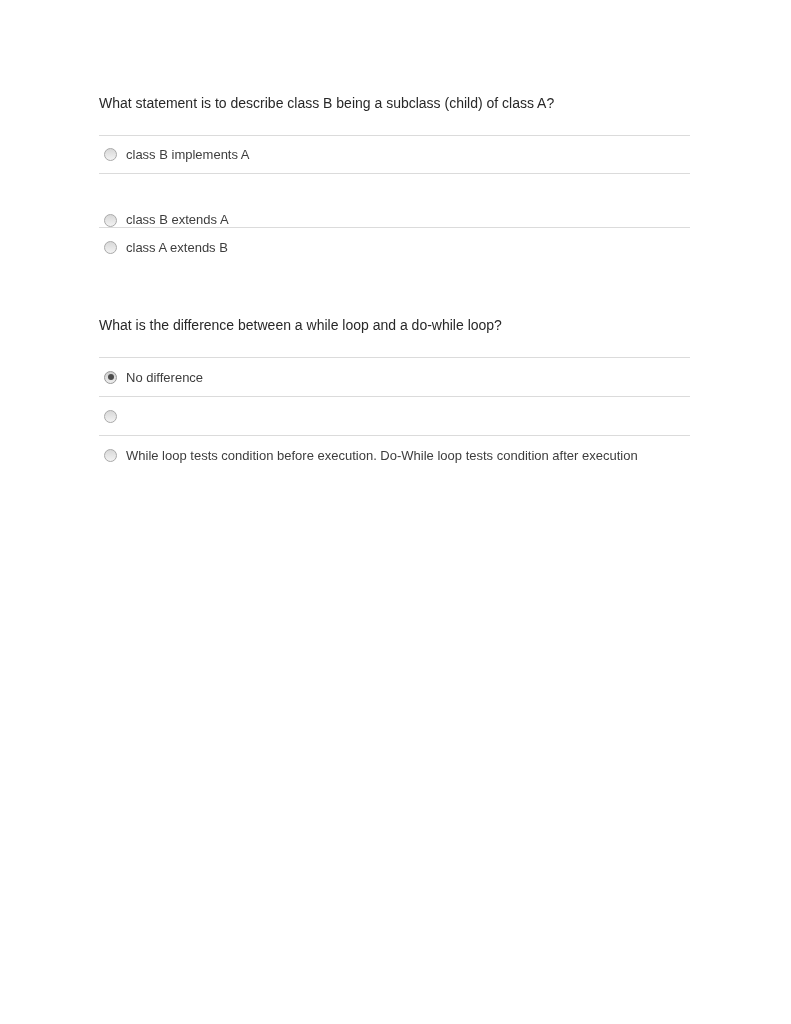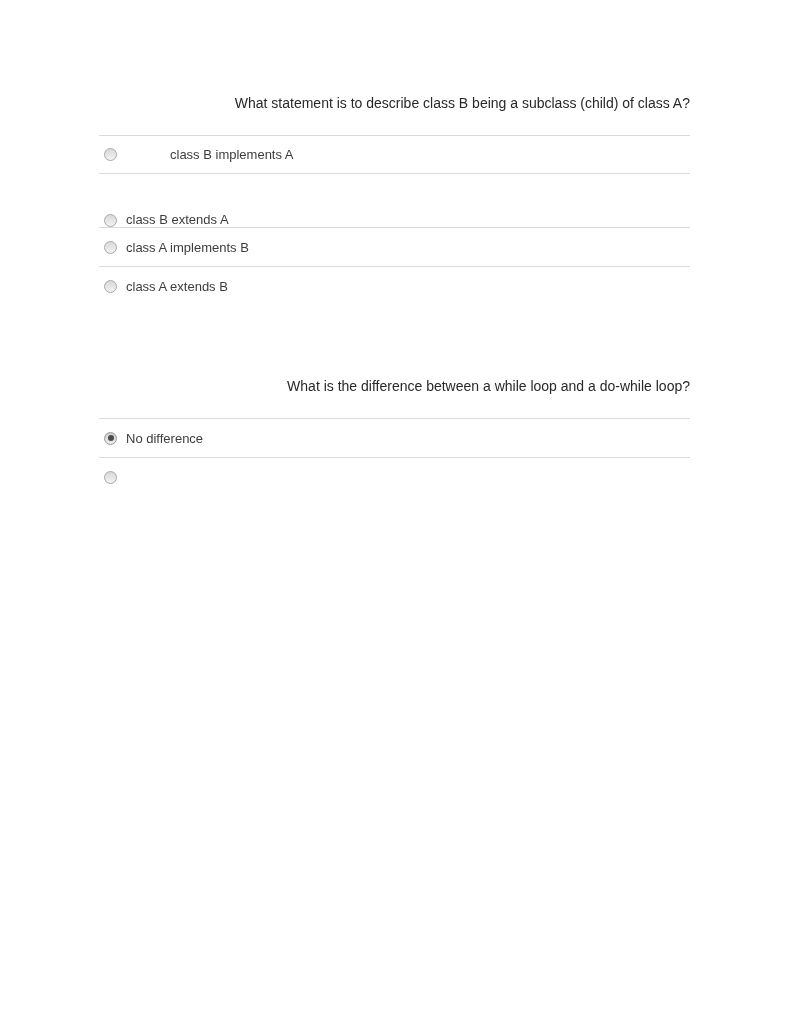--- a/index.html
+++ b/index.html
@@ -10,43 +10,41 @@
     width: 791px;
     height: 1024px;
     overflow: hidden;
     font-family: "Liberation Sans", sans-serif;
   }
   .quiz {
     margin: 95px 0 0 99px;
     width: 591px;
   }
   .question { margin: 0; }
-  .question + .question { margin-top: 73px; }
+  .question + .question { margin-top: 51px; }
   .question-title {
     font-size: 14px;
     line-height: 16px;
     color: #282828;
     margin: 0 0 24px 0;
     font-weight: normal;
-    text-align: right;
   }
   .options-list { margin: 0; padding: 0; }
   .option-row {
     display: flex;
     align-items: center;
     height: 39px;
     border-top: 1px solid #dbdbdb;
     padding-left: 5px;
     cursor: pointer;
   }
   
   .question[data-qi="0"] .option-row:nth-child(1) {
     border-bottom: 1px solid #dbdbdb;
     margin-bottom: 14px;
-    gap: 44px;
   }
   .question[data-qi="0"] .option-row:nth-child(2) { border-top: none; align-items: flex-end; }
   .radio {
     width: 13px;
     height: 13px;
     border-radius: 50%;
     border: 1px solid #a9a9a9;
     background: linear-gradient(to bottom, #d8d8d8, #f3f3f3);
     position: relative;
     flex: none;
@@ -83,33 +81,33 @@
         <div class="option-row">
     <span class="radio"></span>
     <span class="option-label">class B implements A</span>
   </div>
         <div class="option-row">
     <span class="radio"></span>
     <span class="option-label">class B extends A</span>
   </div>
         <div class="option-row">
     <span class="radio"></span>
-    <span class="option-label">class A implements B</span>
-  </div>
-        <div class="option-row">
-    <span class="radio"></span>
     <span class="option-label">class A extends B</span>
   </div>
       </div>
   </div>
     <div class="question" data-qi="1">
     <div class="question-title">What is the difference between a while loop and a do-while loop?</div>
     <div class="options-list">
         <div class="option-row">
     <span class="radio selected"></span>
     <span class="option-label">No difference</span>
   </div>
         <div class="option-row">
     <span class="radio"></span>
   </div>
+        <div class="option-row">
+    <span class="radio"></span>
+    <span class="option-label">While loop tests condition before execution. Do-While loop tests condition after execution</span>
+  </div>
       </div>
   </div>
   </div>
 
 </body></html>

